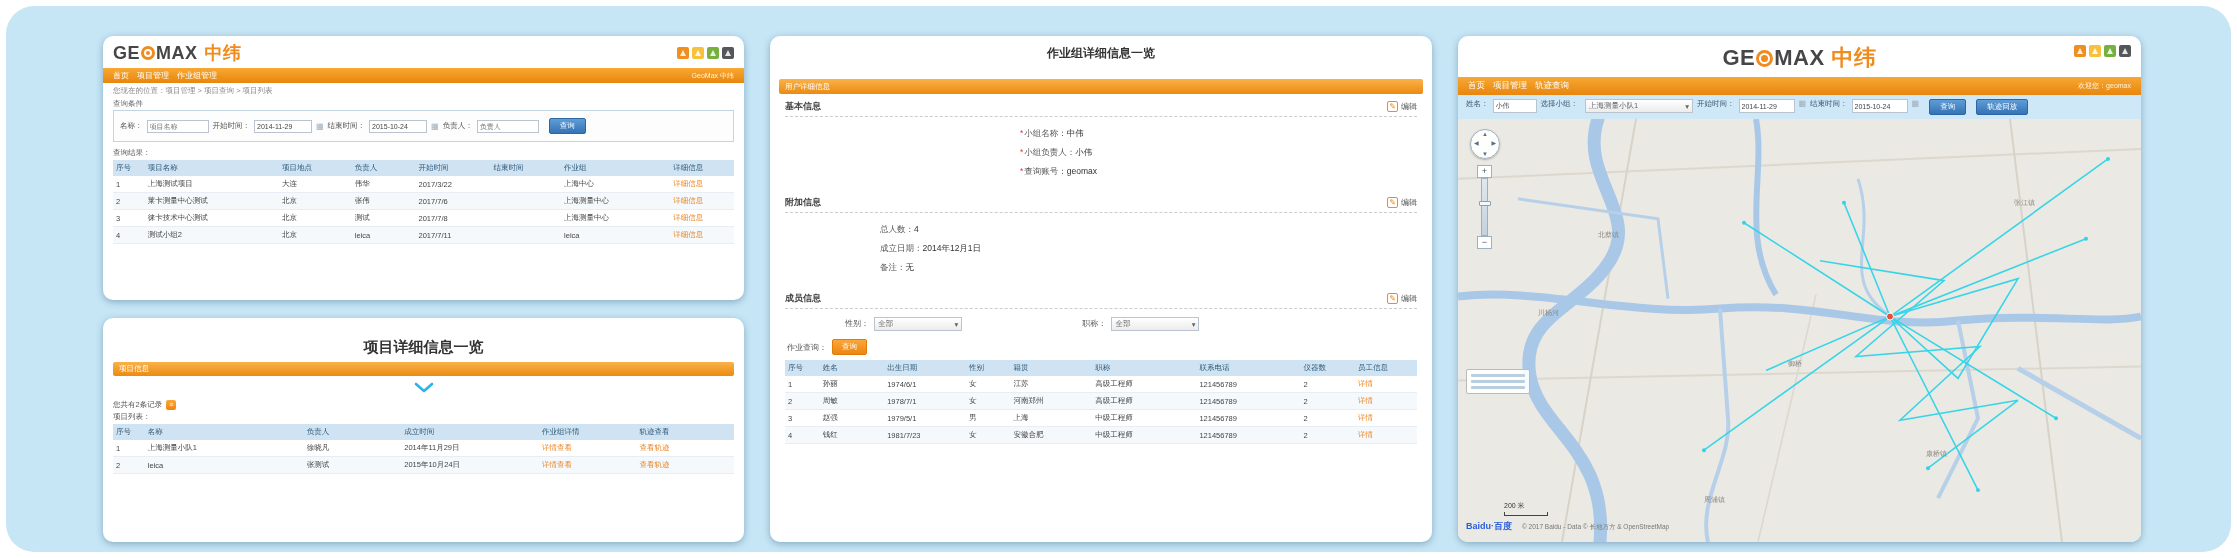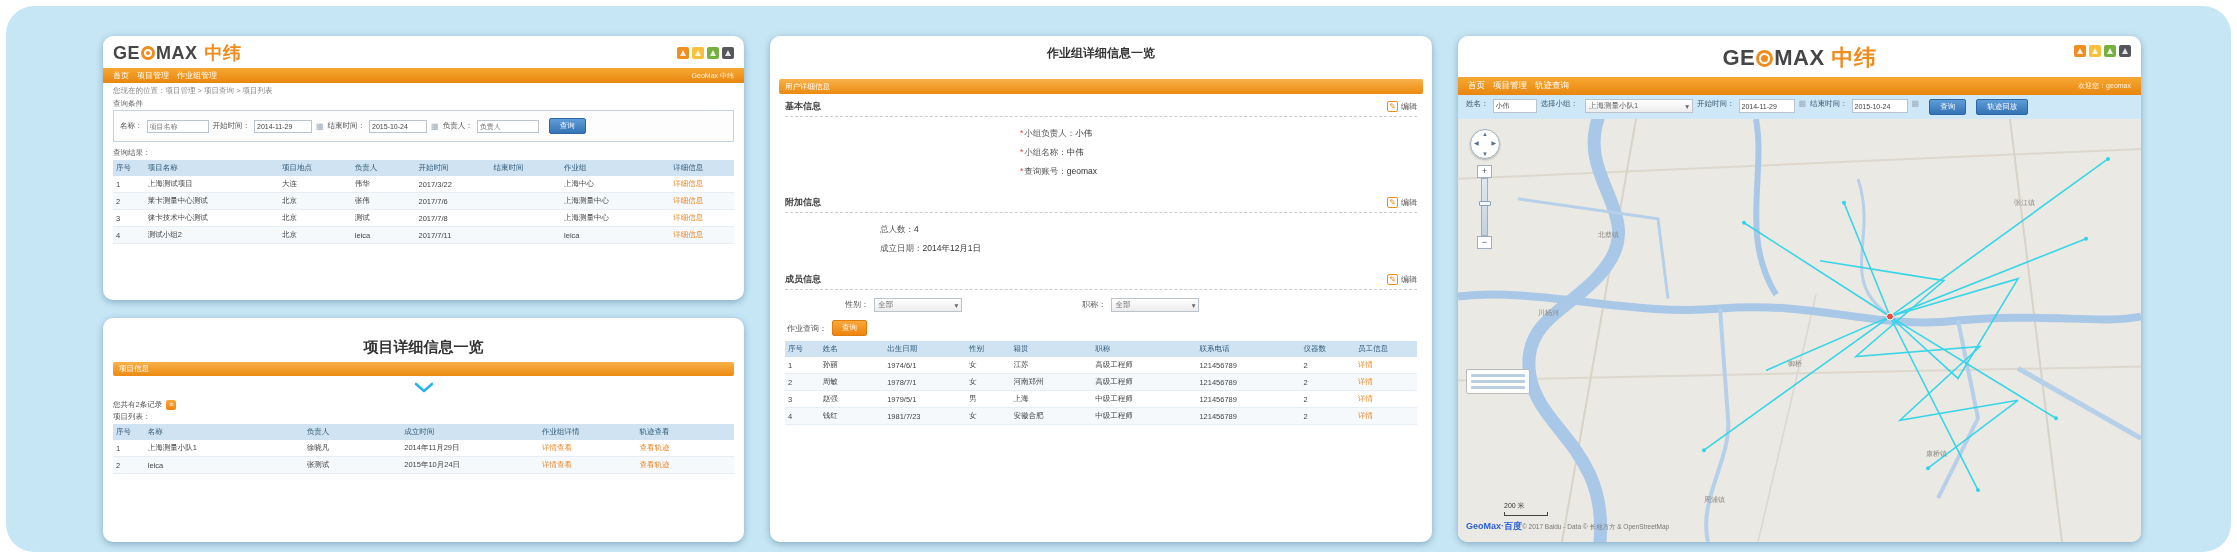--- a/index.html
+++ b/index.html
@@ -267,37 +267,38 @@
 
   <div class="sec">
     <div class="sechead">
       <span>基本信息</span>
       <span class="editb">
         <span class="edit-ic">✎</span>
         <span>编辑</span>
       </span>
     </div>
     <div class="flds basic">
+      <div class="fl"><span class="req">*</span><span>小组名称：</span><span class="fv">中伟</span></div>
       <div class="fl"><span class="req">*</span><span>小组负责人：</span><span class="fv">小伟</span></div>
-      <div class="fl"><span class="req">*</span><span>小组名称：</span><span class="fv">中伟</span></div>
       <div class="fl"><span class="req">*</span><span>查询账号：</span><span class="fv">geomax</span></div>
     </div>
   </div>
 
   <div class="sec">
     <div class="sechead">
       <span>附加信息</span>
       <span class="editb">
         <span class="edit-ic">✎</span>
         <span>编辑</span>
       </span>
     </div>
     <div class="flds extra">
       <div class="fl"><span>总人数：</span><span class="fv">4</span></div>
       <div class="fl"><span>成立日期：</span><span class="fv">2014年12月1日</span></div>
+      <div class="fl"><span>备注：</span><span class="fv">无</span></div>
     </div>
   </div>
 
   <div class="sec">
     <div class="sechead">
       <span>成员信息</span>
       <span class="editb">
         <span class="edit-ic">✎</span>
         <span>编辑</span>
       </span>
@@ -498,16 +499,16 @@
     </div>
     <div class="mcard">
       <div class="bar"></div>
       <div class="bar"></div>
       <div class="bar"></div>
     </div>
     <div class="mscale">
       <span>200 米</span>
       <div class="sline"></div>
     </div>
-    <div class="mlogo">GeoMax·百度</div>
+    <div class="mlogo">Baidu·百度</div>
     <div class="mattr">© 2017 Baidu - Data © 长地万方 &amp; OpenStreetMap</div>
   </div>
 </div>
 
 </body></html>

